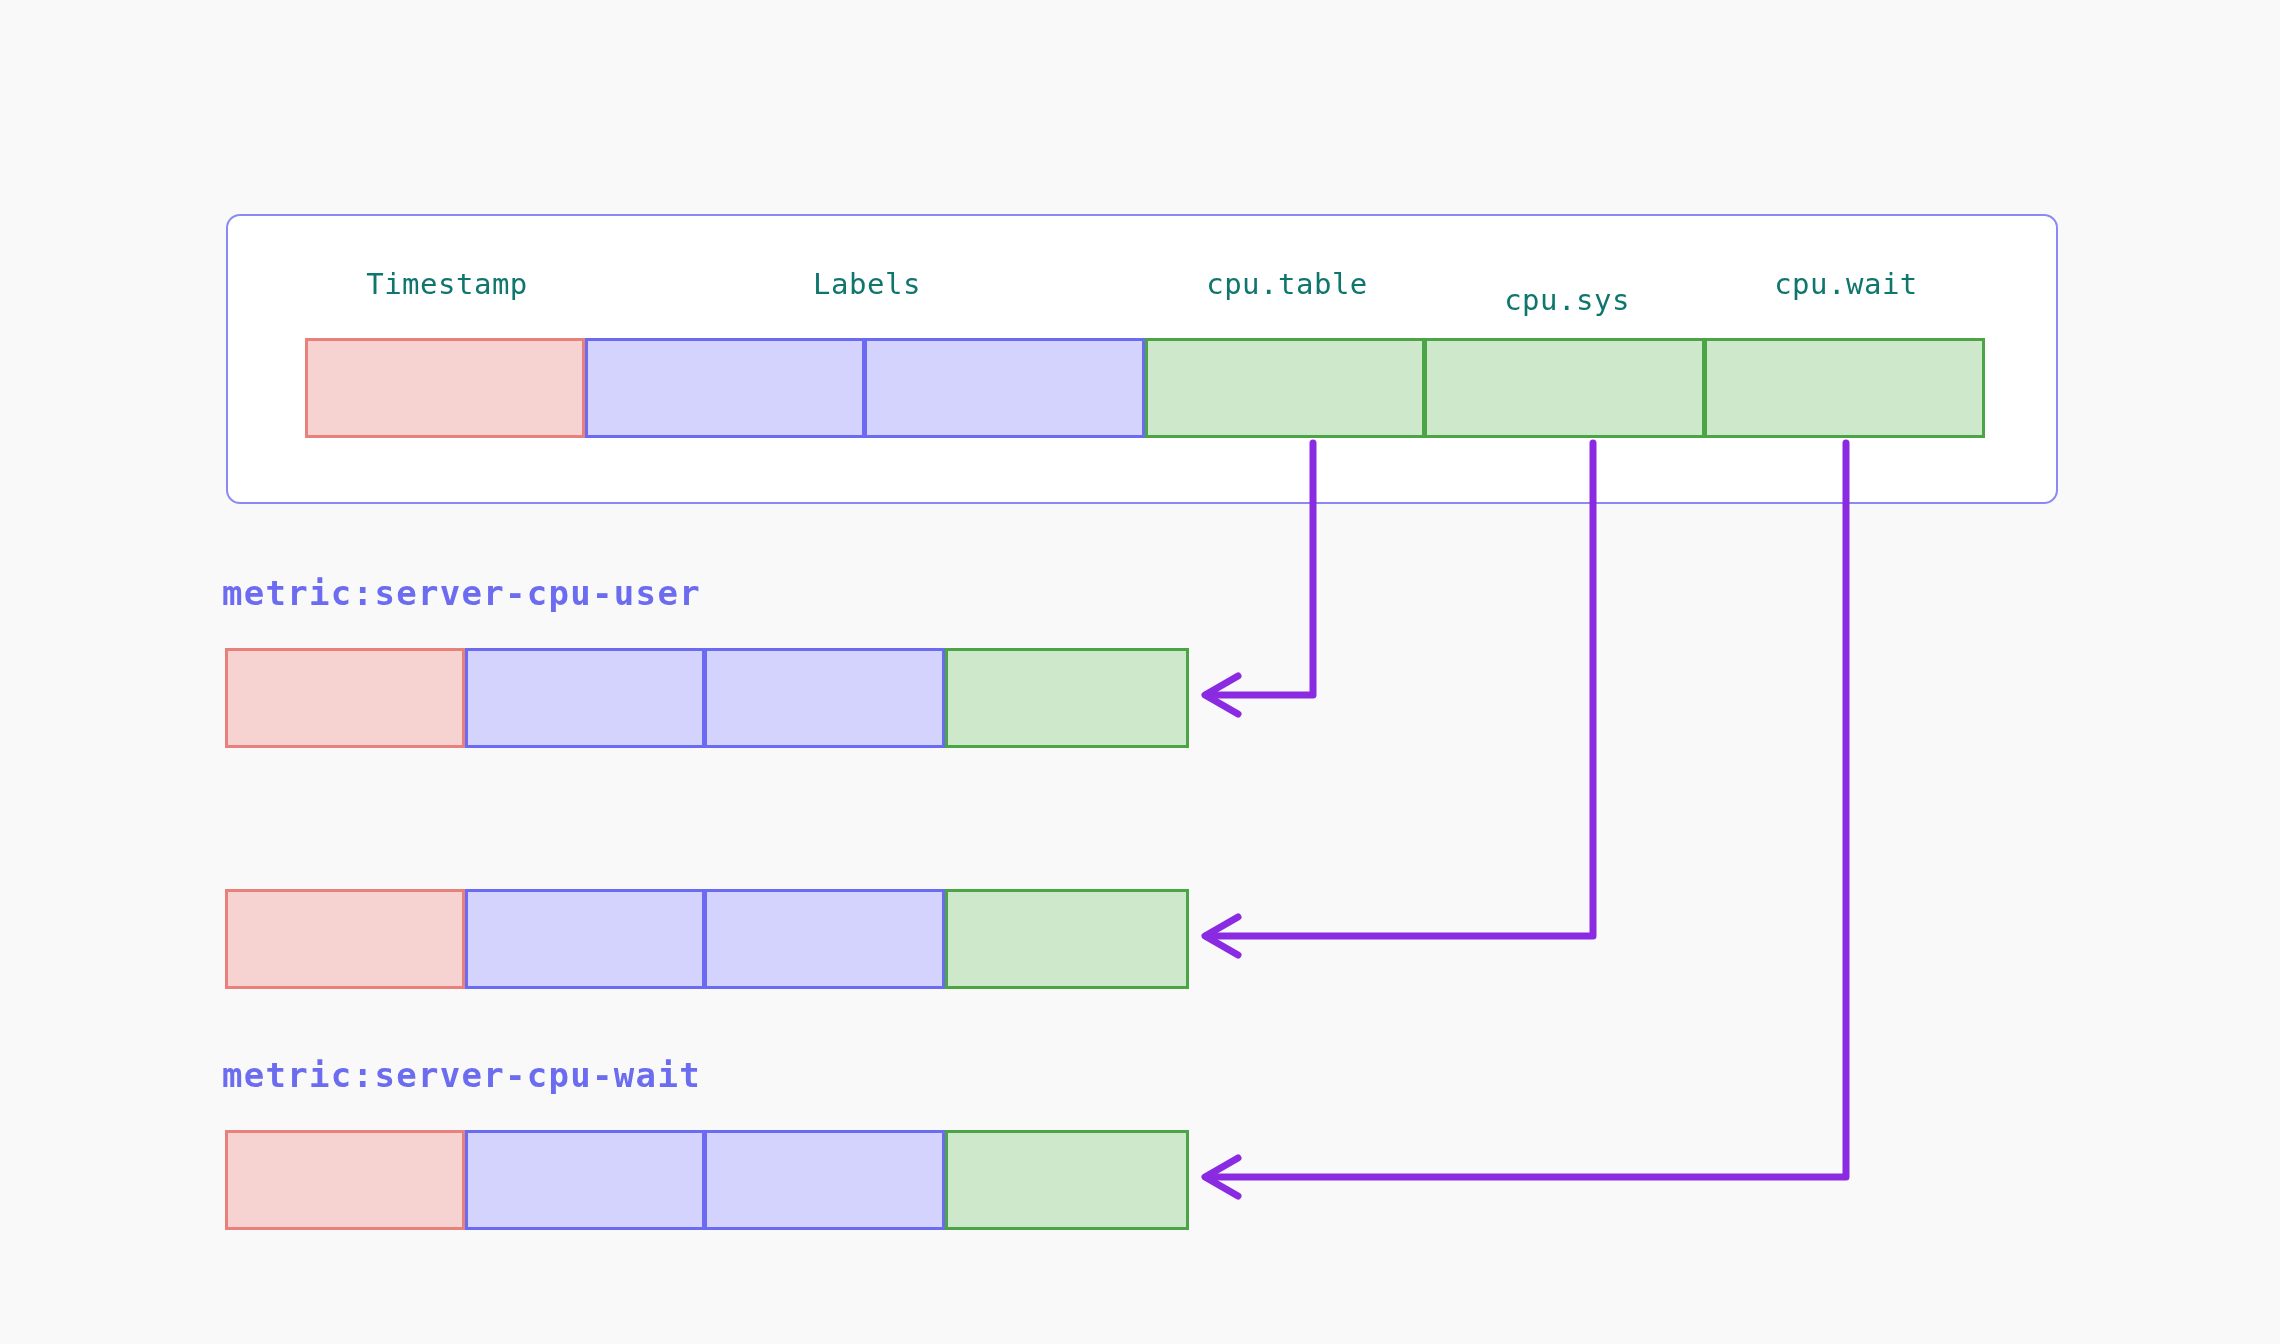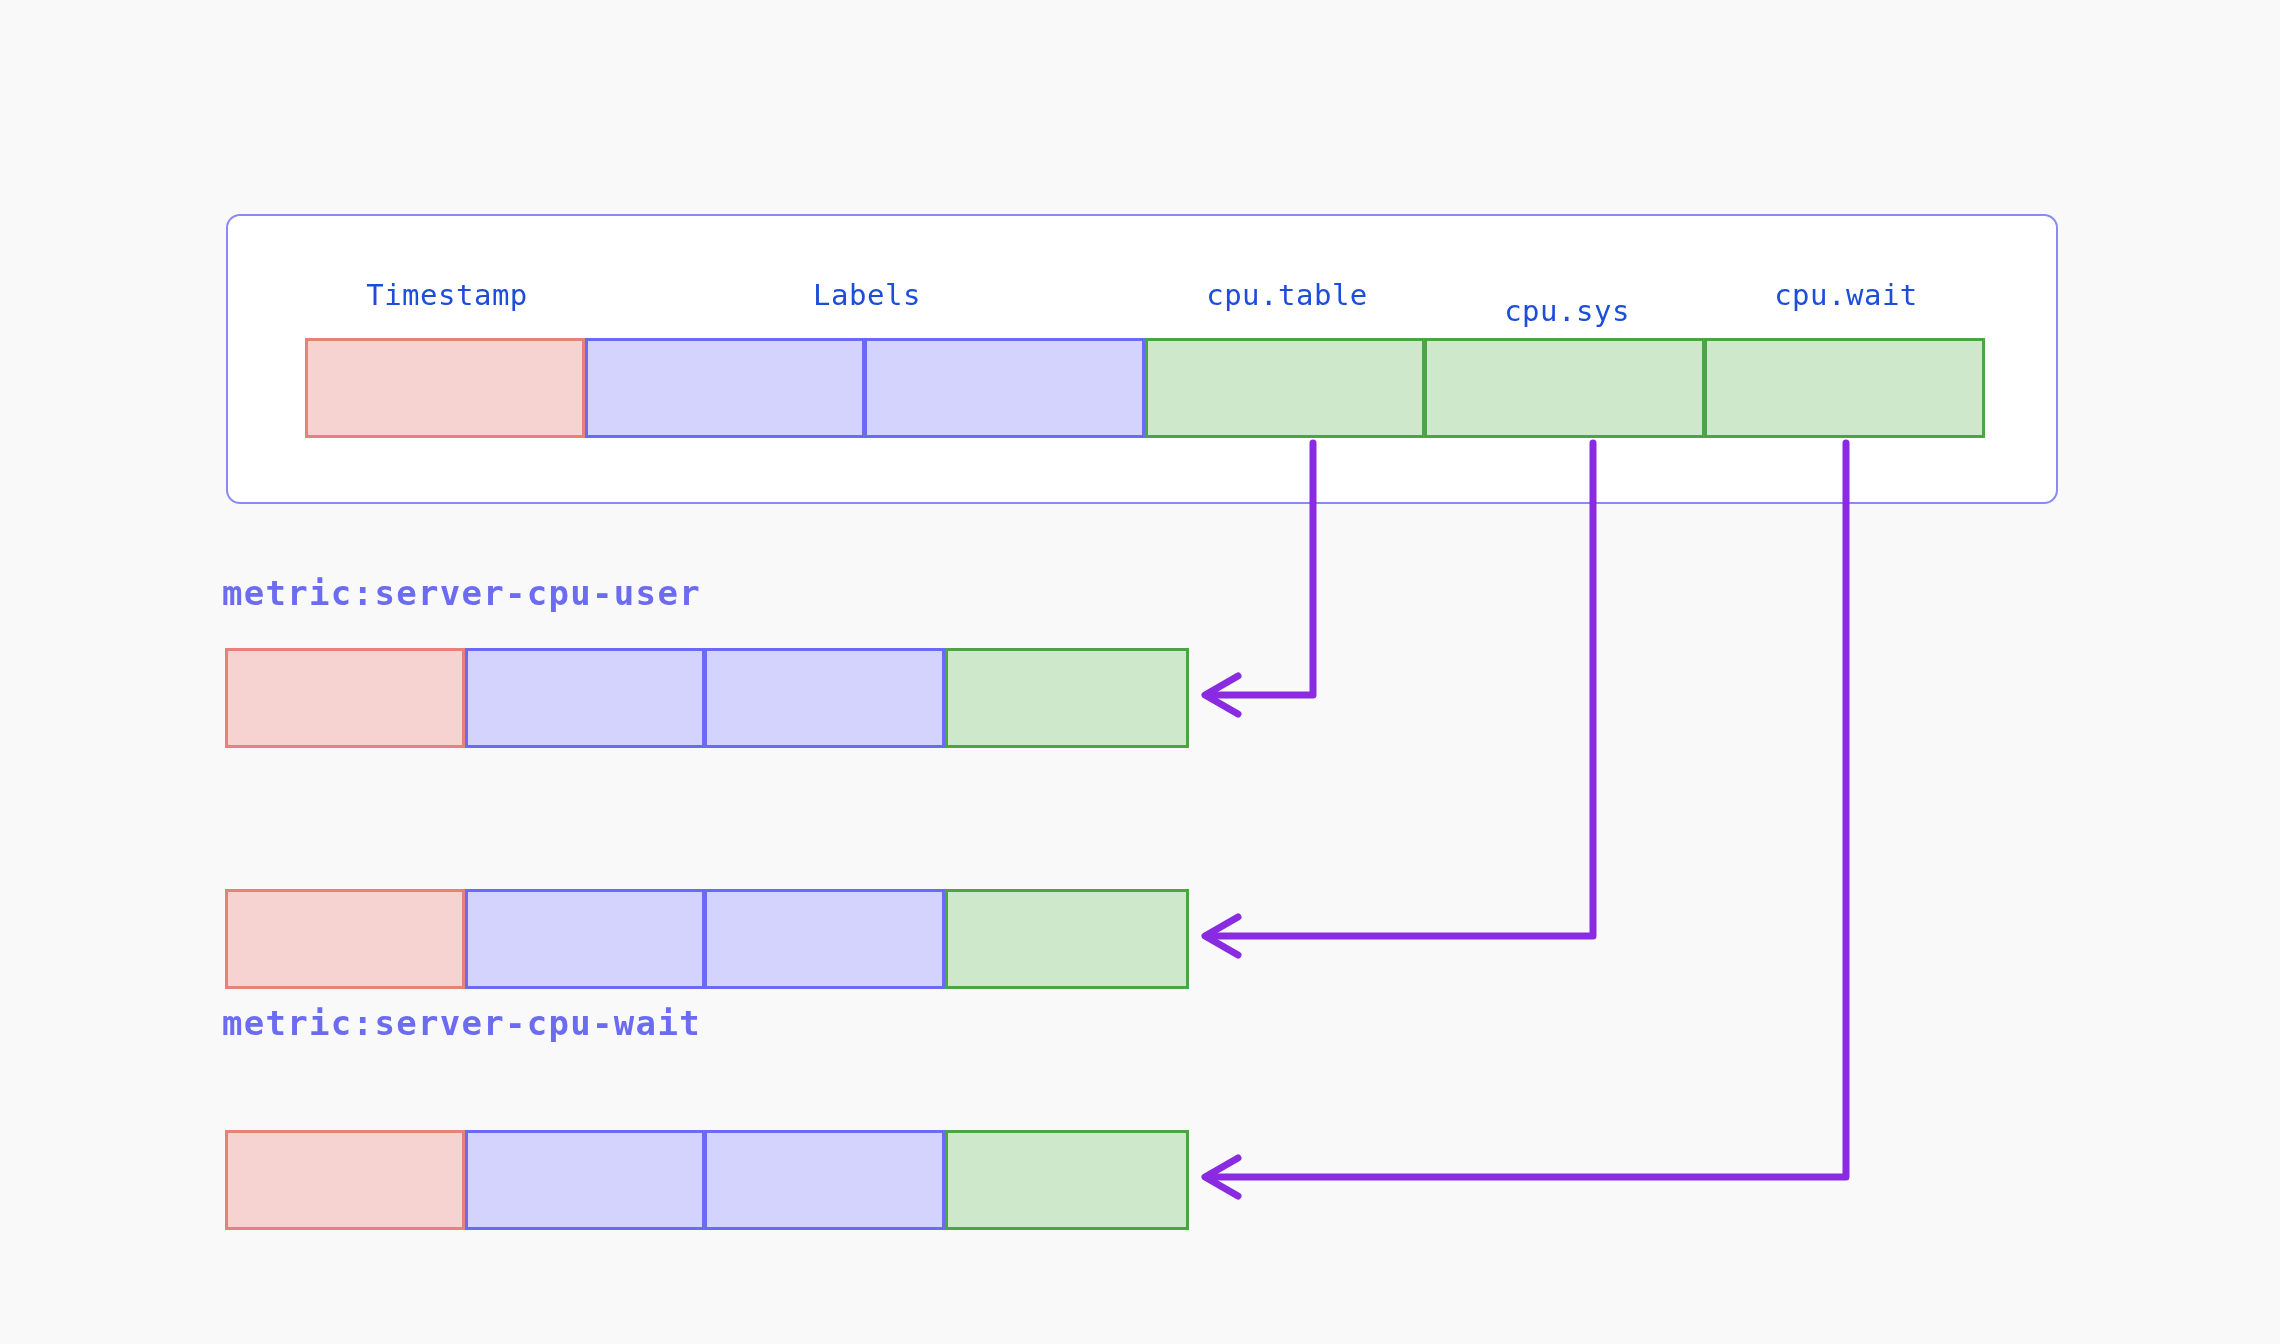--- a/index.html
+++ b/index.html
@@ -49,23 +49,23 @@
 
   .col-headers {
     position: absolute;
     left: 0;
     top: 0;
     width: 1832px;
     height: 290px;
   }
   .col-header {
     position: absolute;
-    top: 62px;
+    top: 51px;
     font-size: 29px;
-    color: #1d4ed8;
+    color: #0f766e;
     text-align: center;
     white-space: nowrap;
     letter-spacing: 0.5px;
   }
 
   
   .table-row {
     position: absolute;
     left: 305px;
     top: 338px;
@@ -171,21 +171,21 @@
     <div class="m-cell val" style="width:244px;"></div>
   </div>
 
   <div class="metric-row" style="top:889px;">
     <div class="m-cell ts" style="width:240px;"></div>
     <div class="m-cell lab first" style="width:240px;"></div>
     <div class="m-cell lab" style="width:240px;"></div>
     <div class="m-cell val" style="width:244px;"></div>
   </div>
 
-  <div class="metric-label" style="left:222px; top:1003px;">metric:server-cpu-wait</div>
+  <div class="metric-label" style="left:222px; top:1055px;">metric:server-cpu-wait</div>
   <div class="metric-row" style="top:1130px;">
     <div class="m-cell ts" style="width:240px;"></div>
     <div class="m-cell lab first" style="width:240px;"></div>
     <div class="m-cell lab" style="width:240px;"></div>
     <div class="m-cell val" style="width:244px;"></div>
   </div>
 
   <svg id="arrows" viewBox="0 0 2280 1344">
     <g fill="none" stroke="#8a2be2" stroke-width="7" stroke-linecap="round" stroke-linejoin="round">
 

